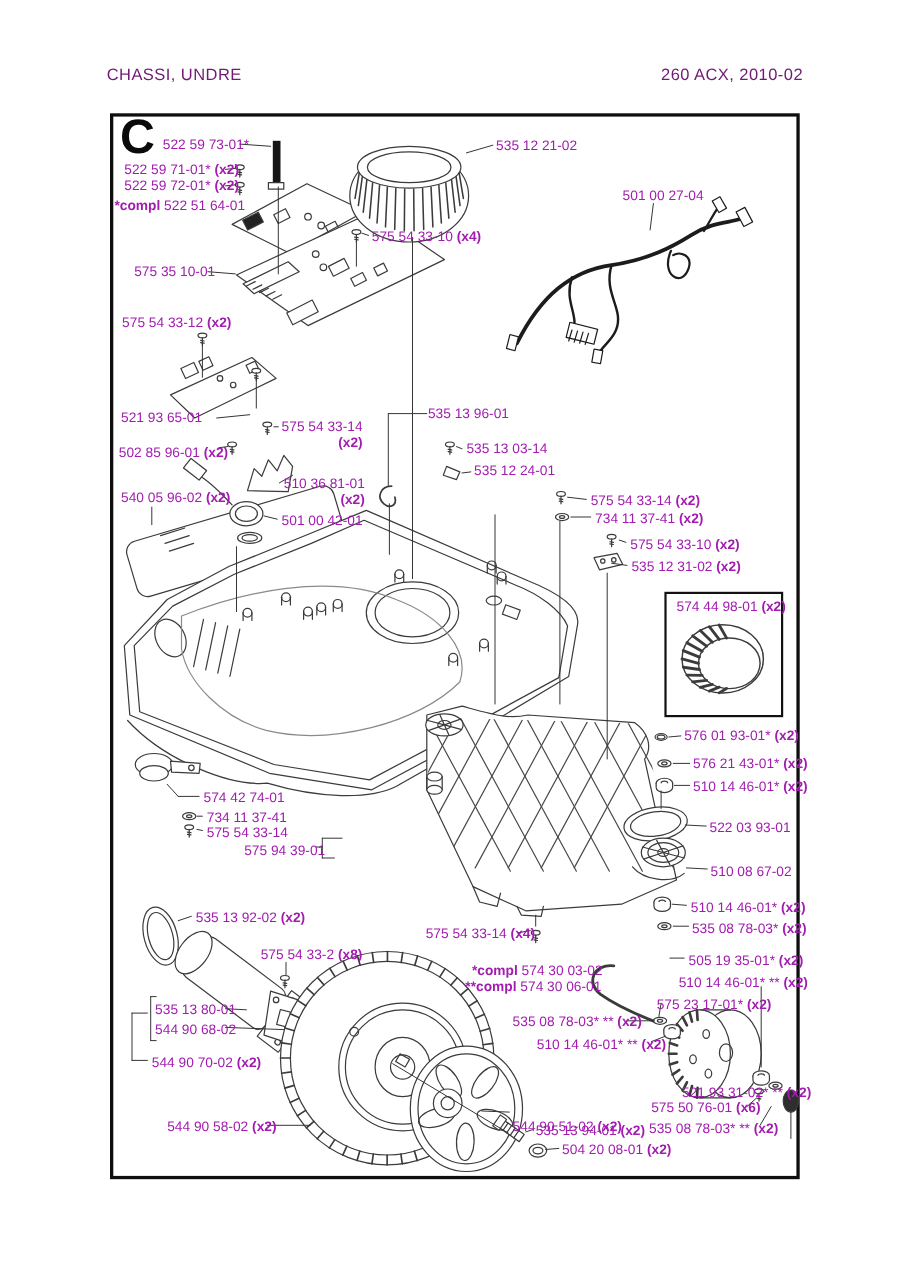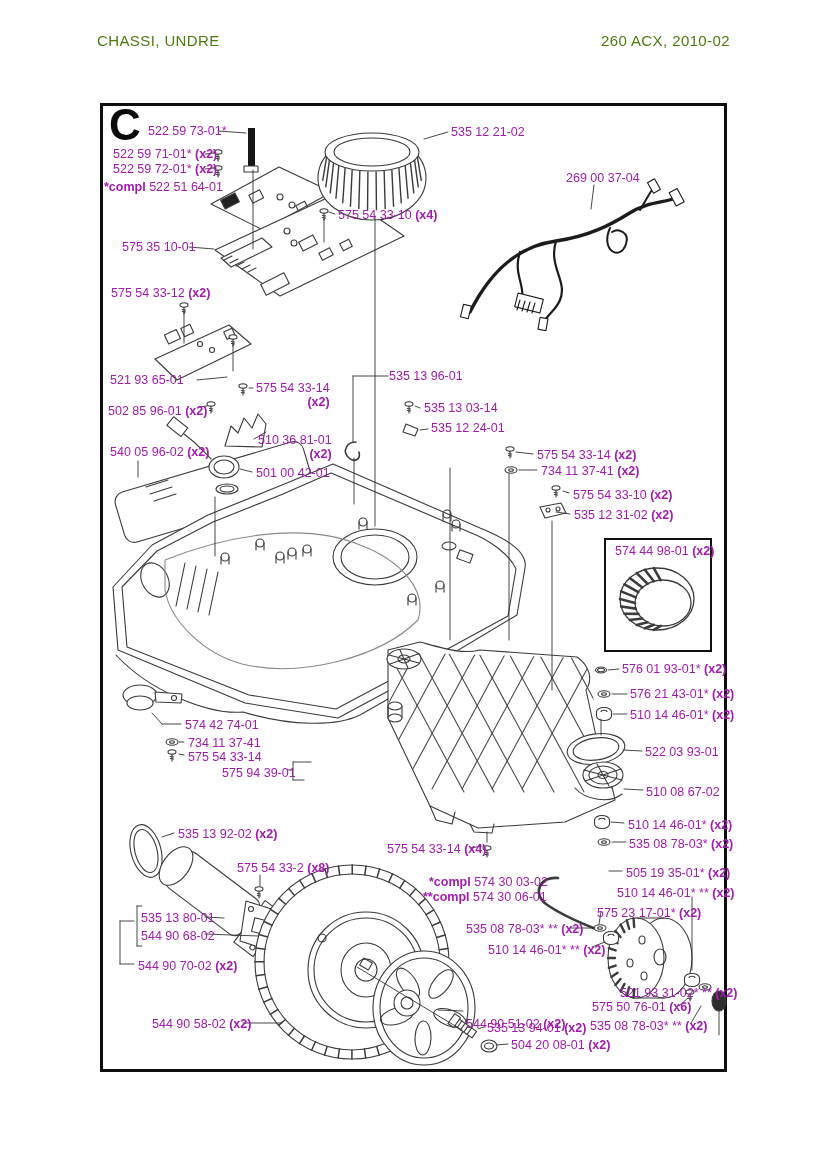--- a/index.html
+++ b/index.html
@@ -1,18 +1,18 @@
 <!DOCTYPE html>
 <html><head>
 <meta charset="utf-8">
 <style>
   html,body{margin:0;padding:0;background:#fff;}
   .page{position:relative;width:826px;height:1169px;background:#fff;overflow:hidden;
         font-family:"Liberation Sans",sans-serif;color:#141414;}
-  .hdr{position:absolute;top:32px;font-size:15px;letter-spacing:.4px;color:#4d7c0f;white-space:nowrap;}
+  .hdr{position:absolute;top:60px;font-size:15px;letter-spacing:.4px;color:#701a75;white-space:nowrap;}
   .hdr.left{left:97px;}
   .hdr.right{right:96px;text-align:right;}
   .frame{position:absolute;left:100px;top:103px;width:621px;height:963px;border:3px solid #0e0e0e;}
   .section-letter{position:absolute;left:109px;top:100px;font-size:44px;font-weight:bold;color:#0a0a0a;}
   svg.art{position:absolute;left:0;top:0;}
   #labels .lbl{position:absolute;white-space:nowrap;font-size:12.5px;line-height:14px;color:#a21caf;}
   #labels .lbl b{font-weight:bold;}
   #labels .lbl.two b.qty{display:block;text-align:right;margin-top:0px;}
   .boxrect{position:absolute;left:604px;top:538px;width:104px;height:110px;border:2px solid #111;}
 </style>
@@ -542,21 +542,21 @@
         </g>
     </g>
   </svg>
 
   <div id="labels">
       <div class="lbl" style="left: 148px; top: 124px;"><span>522 59 73-01*</span></div>
       <div class="lbl" style="left: 113px; top: 147px;"><span>522 59 71-01*</span> <b class="qty">(x2)</b></div>
       <div class="lbl" style="left: 113px; top: 162px;"><span>522 59 72-01*</span> <b class="qty">(x2)</b></div>
       <div class="lbl" style="left: 104px; top: 180px;"><b>*compl</b> <span>522 51 64-01</span></div>
       <div class="lbl" style="left: 451px; top: 125px;"><span>535 12 21-02</span></div>
-      <div class="lbl" style="left: 566px; top: 171px;"><span>269 00 37-04</span></div>
+      <div class="lbl" style="left: 566px; top: 171px;"><span>501 00 27-04</span></div>
       <div class="lbl" style="left: 338px; top: 208px;"><span>575 54 33-10</span> <b class="qty">(x4)</b></div>
       <div class="lbl" style="left: 122px; top: 240px;"><span>575 35 10-01</span></div>
       <div class="lbl" style="left: 111px; top: 286px; text-align: right;"><span>575 54 33-12</span> <b class="qty">(x2)</b></div>
       <div class="lbl" style="left: 110px; top: 373px;"><span>521 93 65-01</span></div>
       <div class="lbl two" style="left: 256px; top: 381px;"><span>575 54 33-14</span> <b class="qty">(x2)</b></div>
       <div class="lbl" style="left: 108px; top: 404px;"><span>502 85 96-01</span> <b class="qty">(x2)</b></div>
       <div class="lbl" style="left: 110px; top: 445px;"><span>540 05 96-02</span> <b class="qty">(x2)</b></div>
       <div class="lbl two" style="left: 258px; top: 433px;"><span>510 36 81-01</span> <b class="qty">(x2)</b></div>
       <div class="lbl" style="left: 256px; top: 466px;"><span>501 00 42-01</span></div>
       <div class="lbl" style="left: 389px; top: 369px;"><span>535 13 96-01</span></div>

